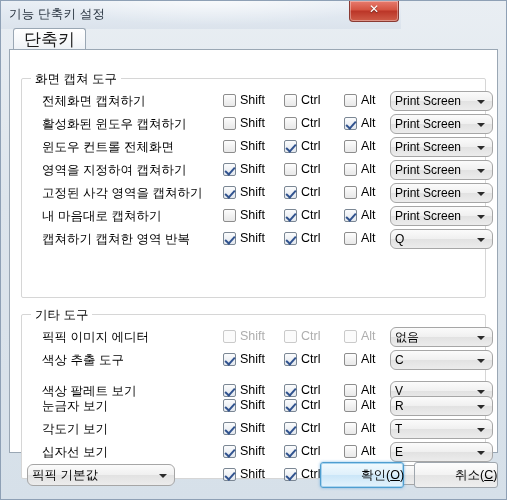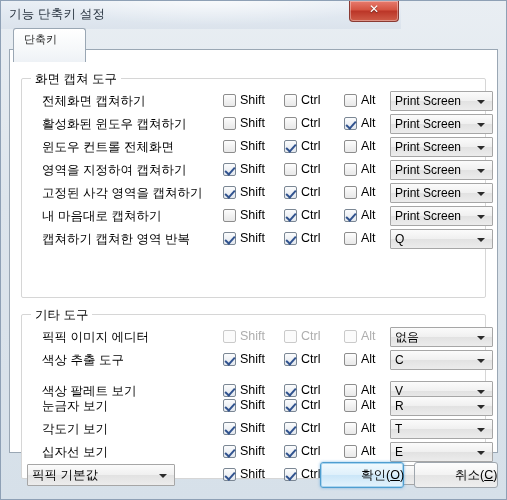--- a/index.html
+++ b/index.html
@@ -72,28 +72,28 @@
     width: 489px; height: 425px;
   }
   .tabstrip {
     position: absolute;
     left: 0; top: 0;
     height: 22px;
   }
   .tab {
     position: absolute;
     left: 4px; top: 0;
-    height: 34px;
-    padding: 2px 28px 0 10px;
+    height: 21px;
+    padding: 2px 10px 0 10px;
     box-sizing: border-box;
     border: 1px solid #9aa7b4;
     border-bottom: none;
     border-radius: 3px 3px 0 0;
     background: linear-gradient(to bottom, #ffffff 0%, #f6f8fa 60%, #eef2f6 100%);
-    font-size: 11px;
+    font-size: 17px;
     line-height: 17px;
     color: #1b1b1b;
     white-space: nowrap;
     cursor: pointer;
     z-index: 3;
   }
   .tabpanel {
     position: absolute;
     left: 0; top: 21px;
     width: 489px; height: 404px;
@@ -185,21 +185,21 @@
   .col-shift { left: 201px; }
   .col-ctrl  { left: 262px; }
   .col-alt   { left: 322px; }
 
   
   .combo {
     position: absolute;
     box-sizing: border-box;
     height: 20px;
     border: 1px solid #a6a6a6;
-    border-radius: 1px;
+    border-radius: 6px;
     background: linear-gradient(to bottom, #fbfbfb 0%, #f0f0f0 48%, #e2e2e2 52%, #ececec 100%);
     cursor: pointer;
   }
   .combo .combo-text {
     position: absolute;
     left: 4px; top: 2px;
     font-size: 12px;
     line-height: 14px;
     color: #000;
     white-space: nowrap;

